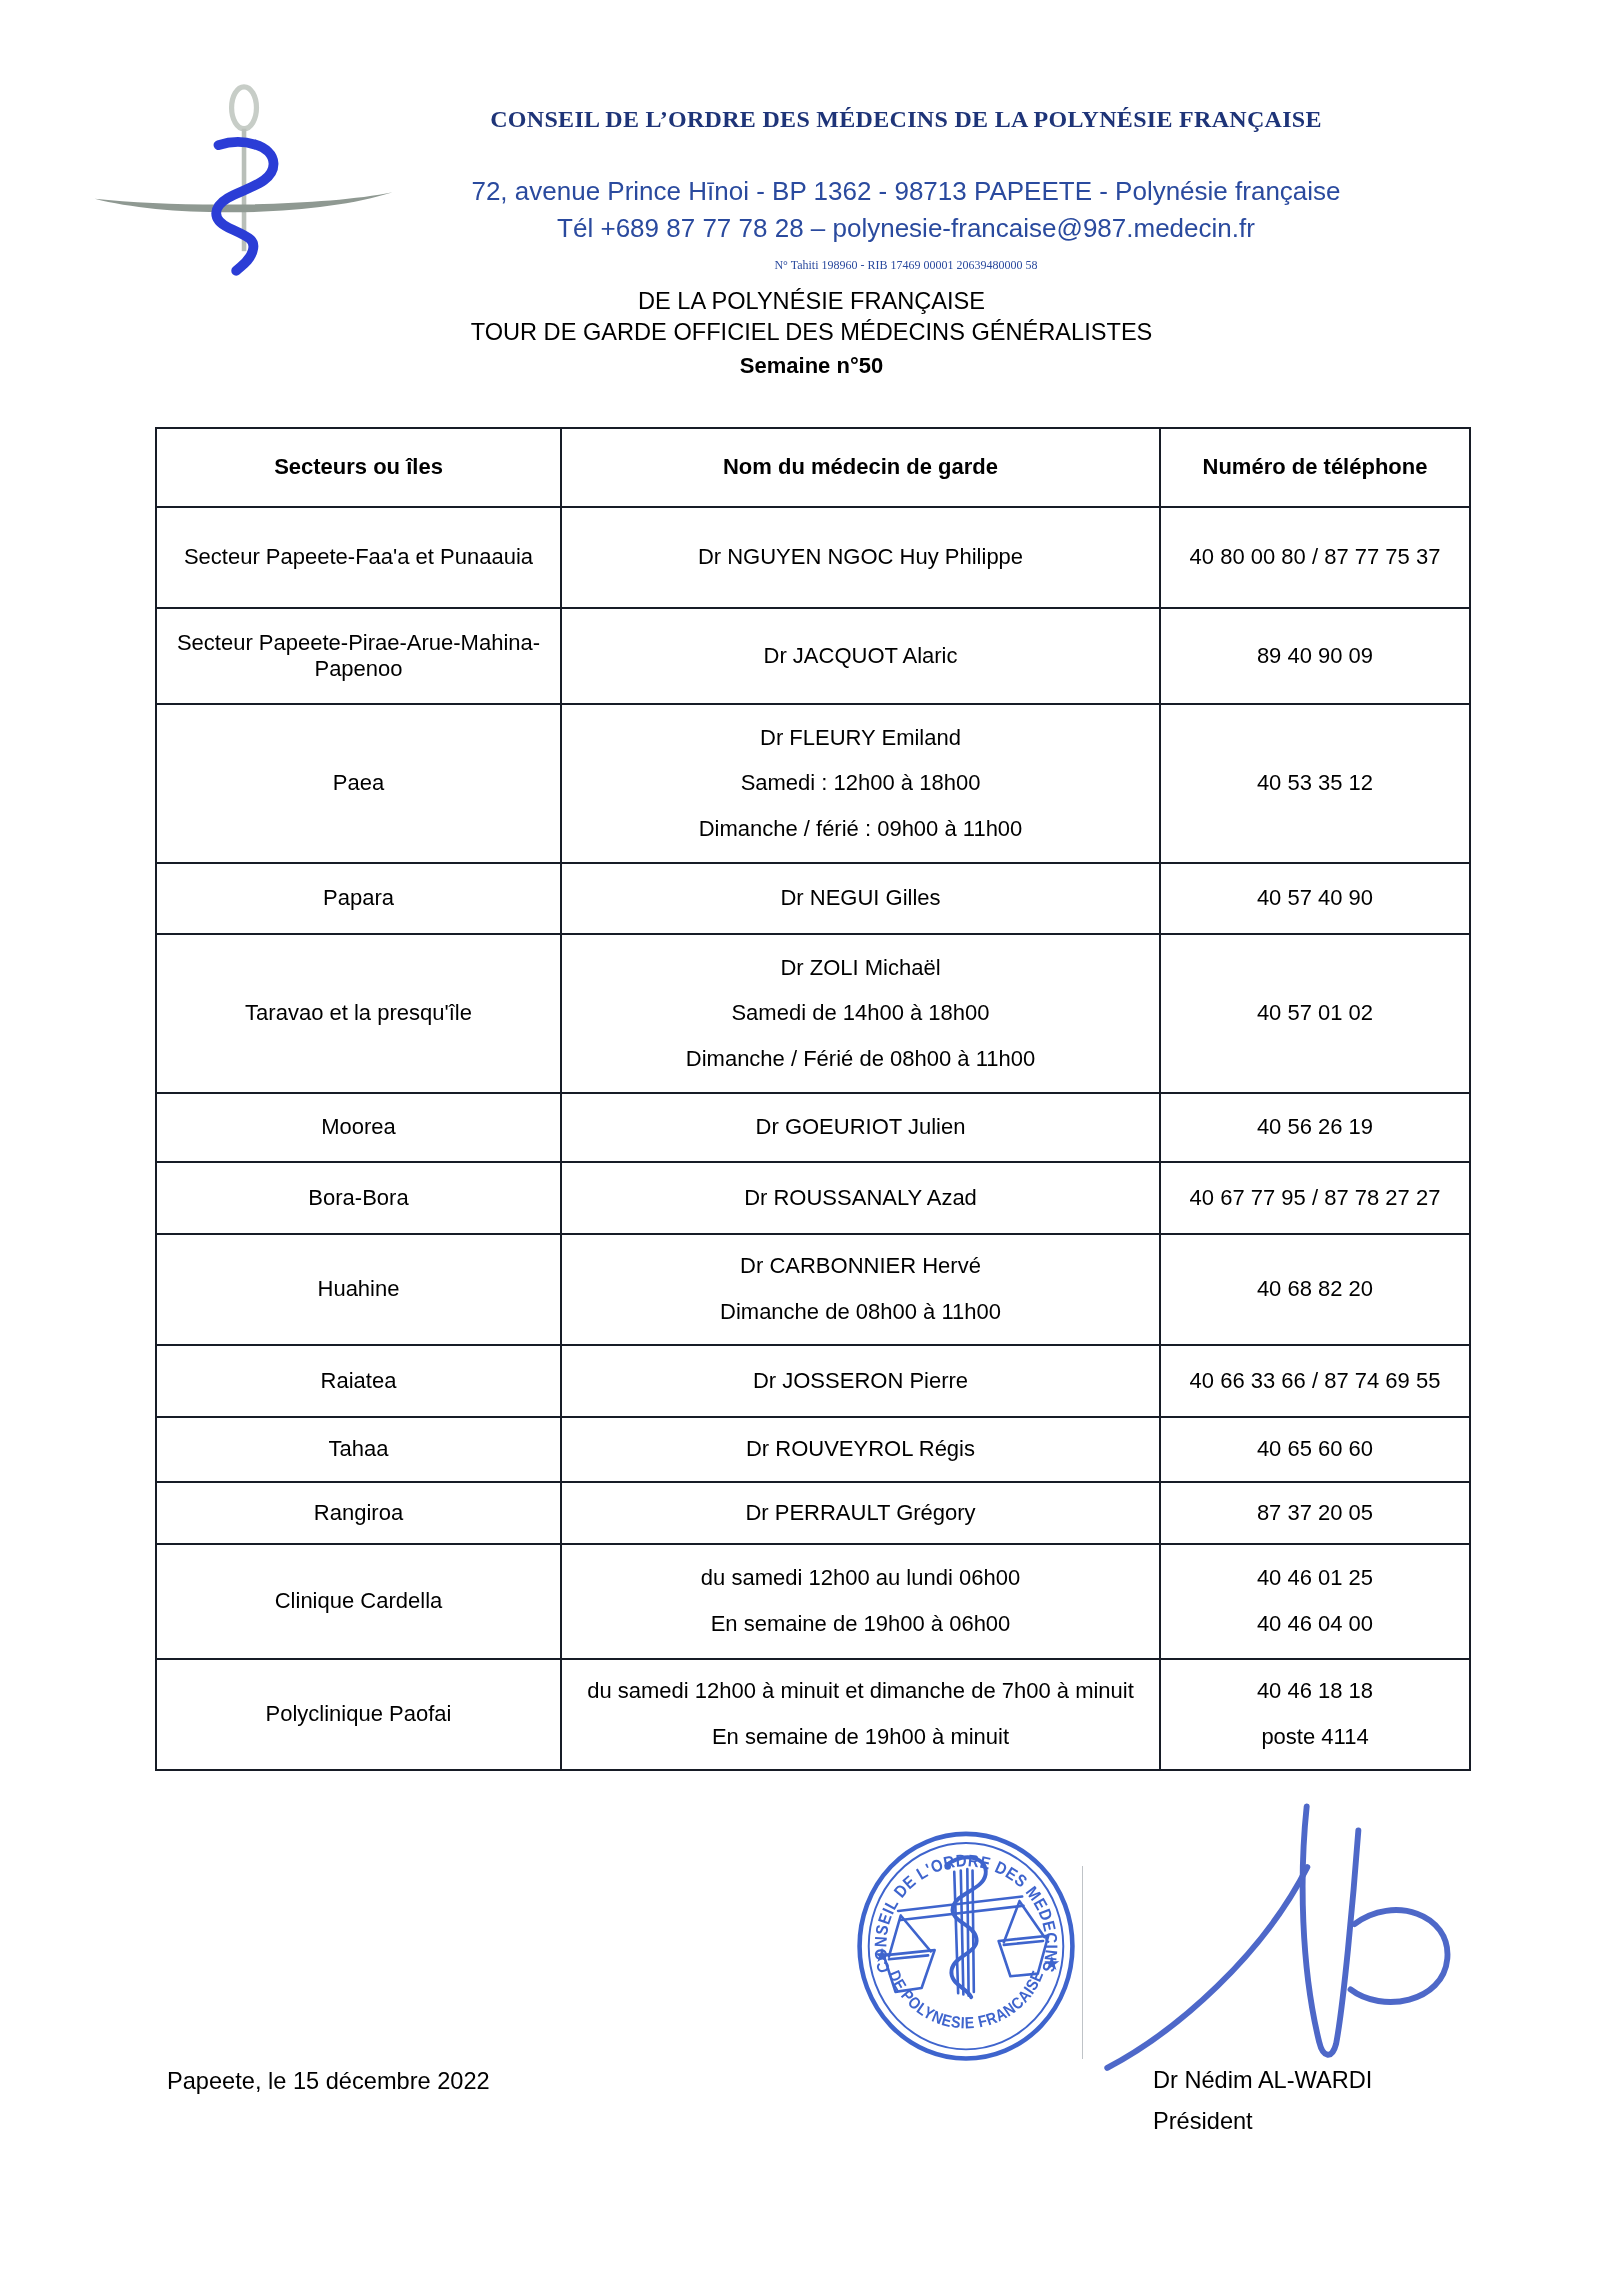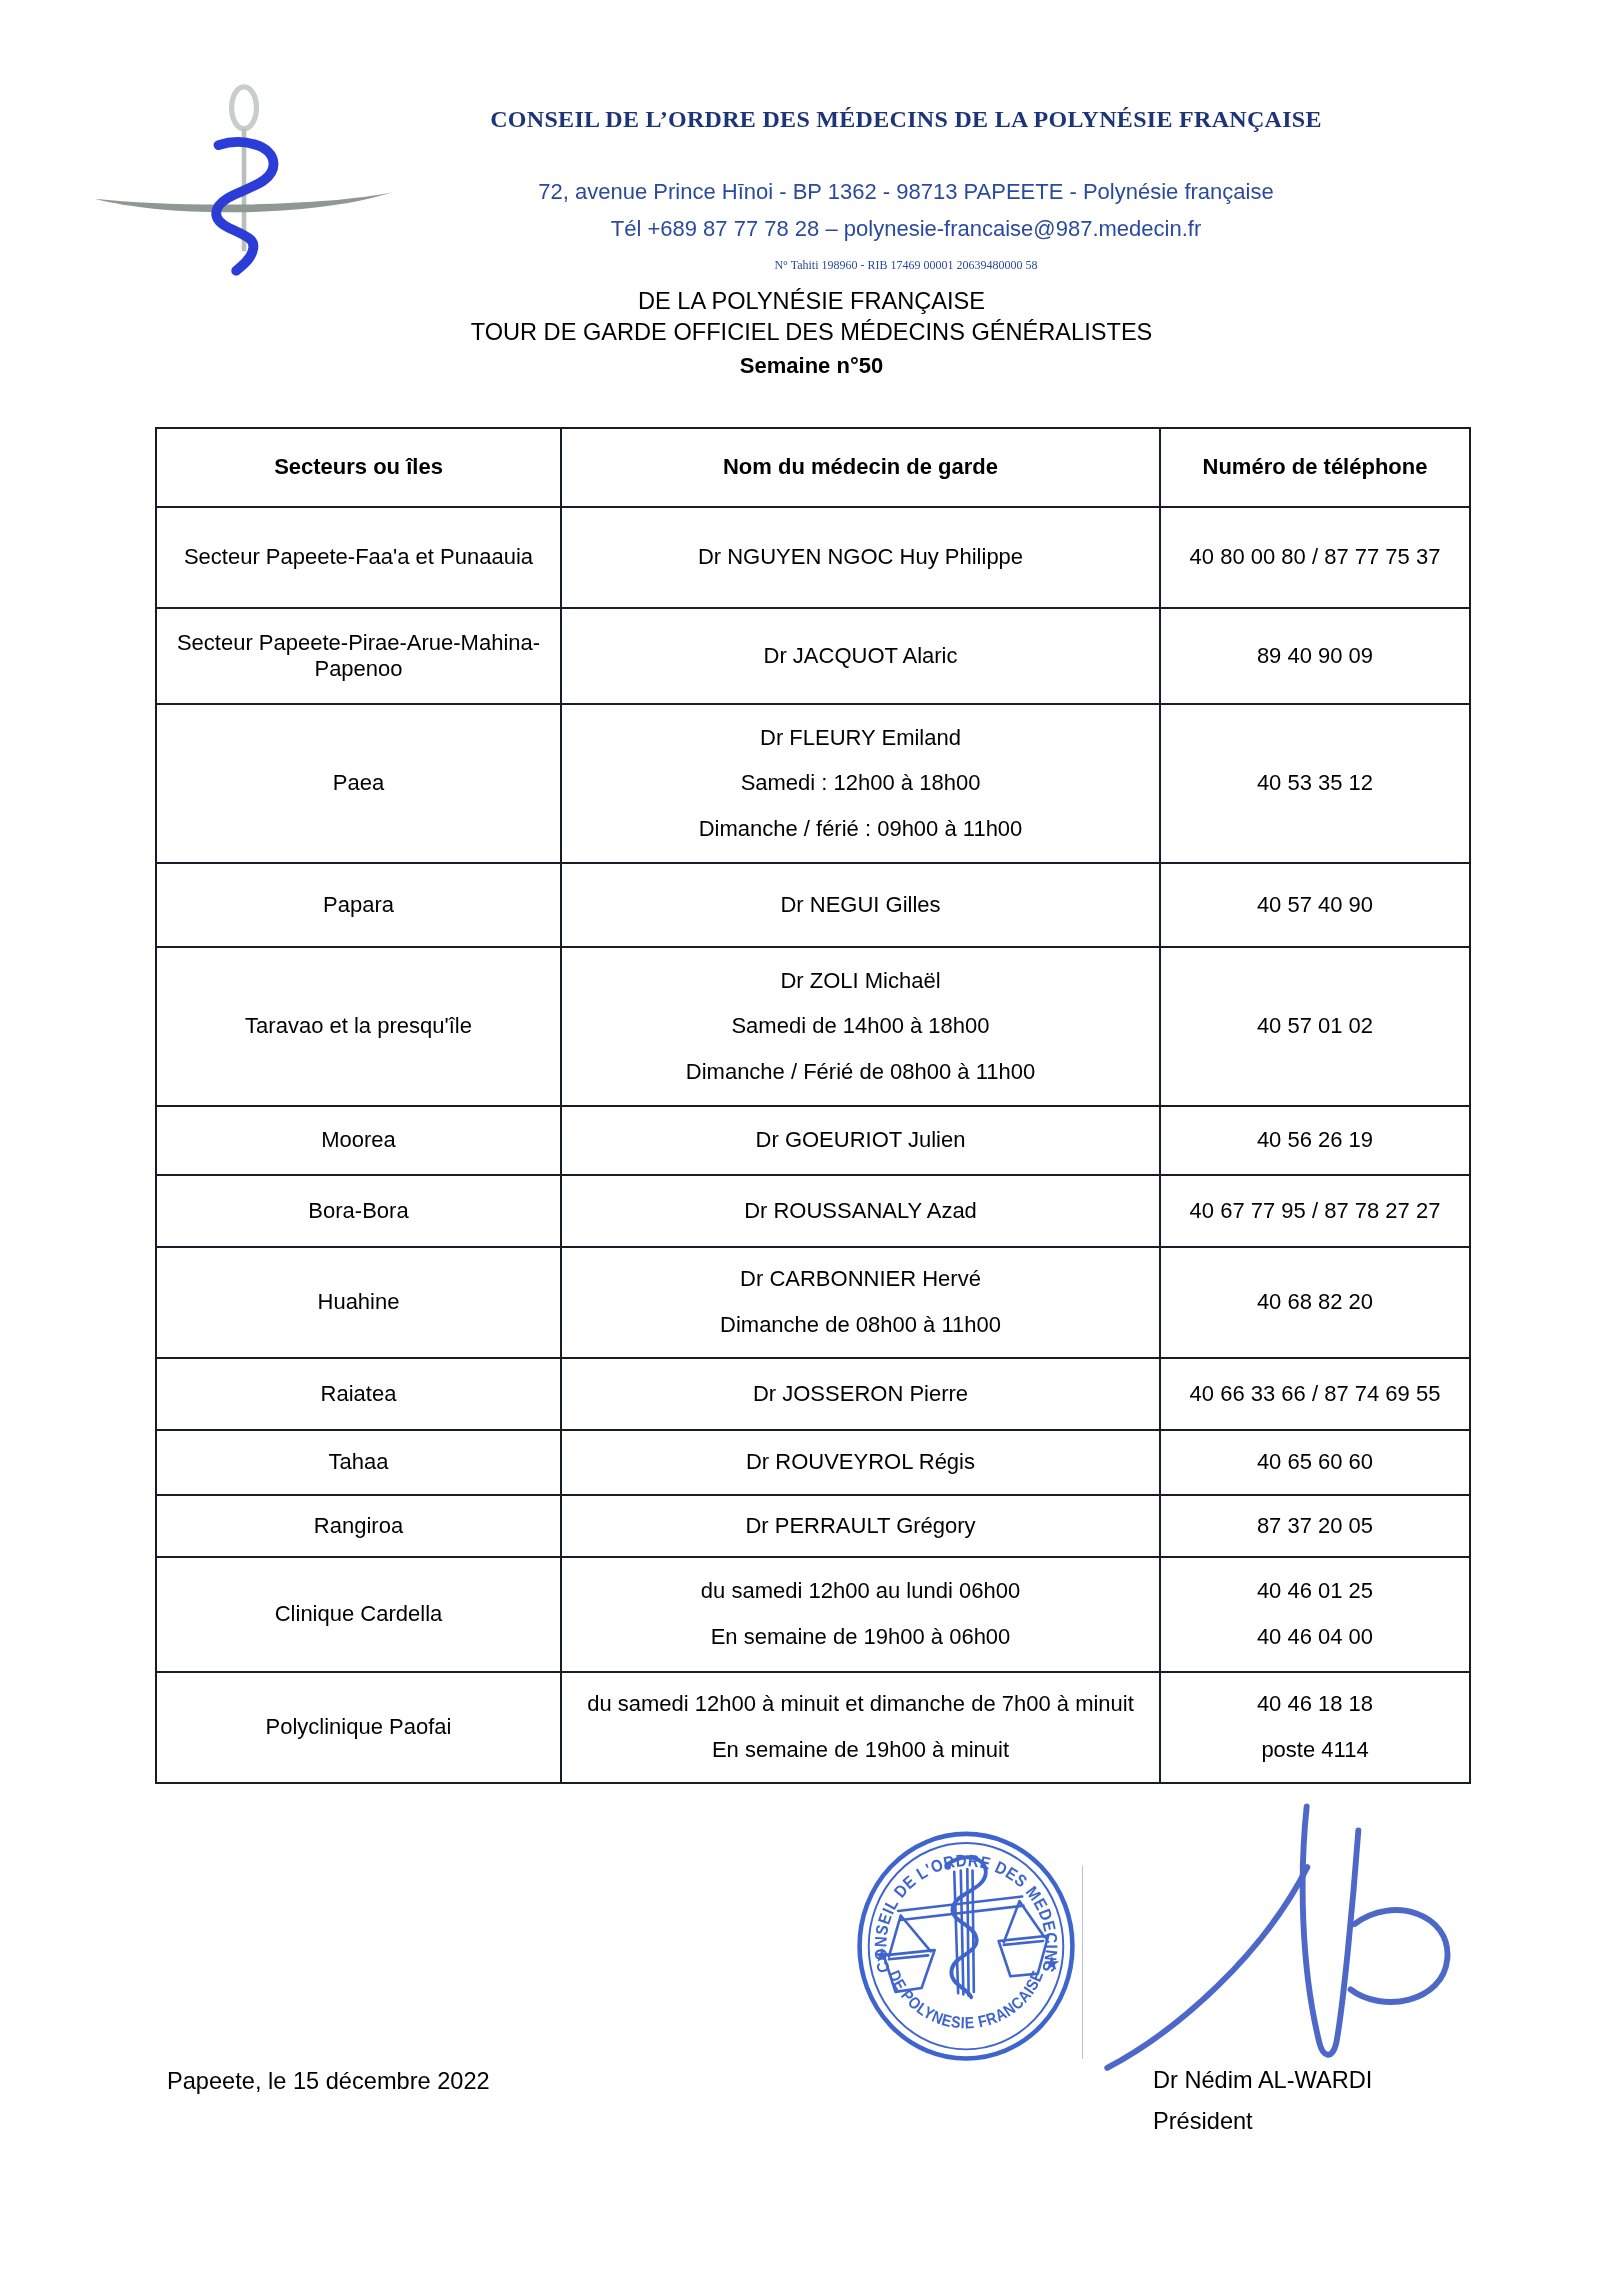--- a/index.html
+++ b/index.html
@@ -9,21 +9,21 @@
   }
   
   .logo{position:absolute;left:92px;top:77px;}
   .header-text{position:absolute;left:340px;top:0;width:1132px;text-align:center;}
   .org-name{
     position:absolute;left:0;top:105px;width:100%;
     font-family:"Liberation Serif","DejaVu Serif",serif;
     font-weight:bold;font-size:24px;line-height:29px;color:#1e3478;letter-spacing:0.3px;
   }
   .addresses{position:absolute;left:0;top:173px;width:100%;line-height:37px;color:#2a4a9e;}
-  .addr-sans{font-size:22px;}
+  .addr-sans{font-size:26px;}
   .addr-serif{font-family:"Liberation Serif","DejaVu Serif",serif;font-size:12px;}
   
   .doc-title{position:absolute;left:0;top:286px;width:1623px;text-align:center;color:#000;}
   .doc-title .t-line{font-size:23.6px;line-height:31px;}
   .doc-title .week{font-size:22px;font-weight:bold;line-height:31px;margin-top:2px;}
   .doc-title .dates{font-size:22px;line-height:31px;margin-top:2px;}
   
   table.garde{
     position:absolute;left:155px;top:427px;width:1314px;
     border-collapse:collapse;table-layout:fixed;
@@ -115,21 +115,21 @@
           </td>
           <td>
             <div class="para">Dr FLEURY Emiland</div>
             <div class="para">Samedi : 12h00 à 18h00</div>
             <div class="para">Dimanche / férié : 09h00 à 11h00</div>
           </td>
           <td>
             <div class="para">40 53 35 12</div>
           </td>
         </tr>
-        <tr style="height: 84px;">
+        <tr style="height: 71px;">
           <td>
             <div class="para">Papara</div>
           </td>
           <td>
             <div class="para">Dr NEGUI Gilles</div>
           </td>
           <td>
             <div class="para">40 57 40 90</div>
           </td>
         </tr>

